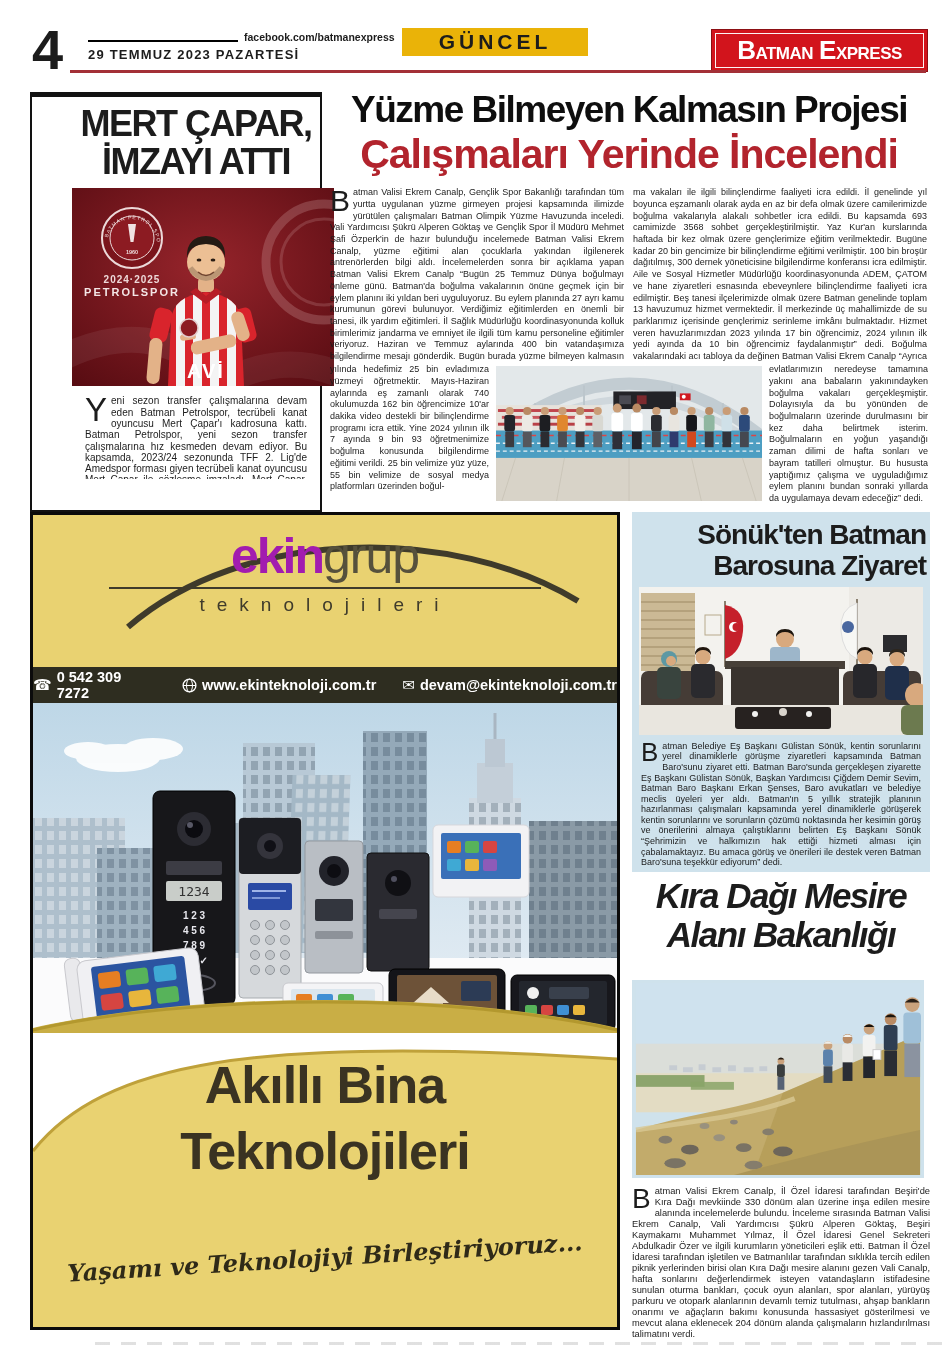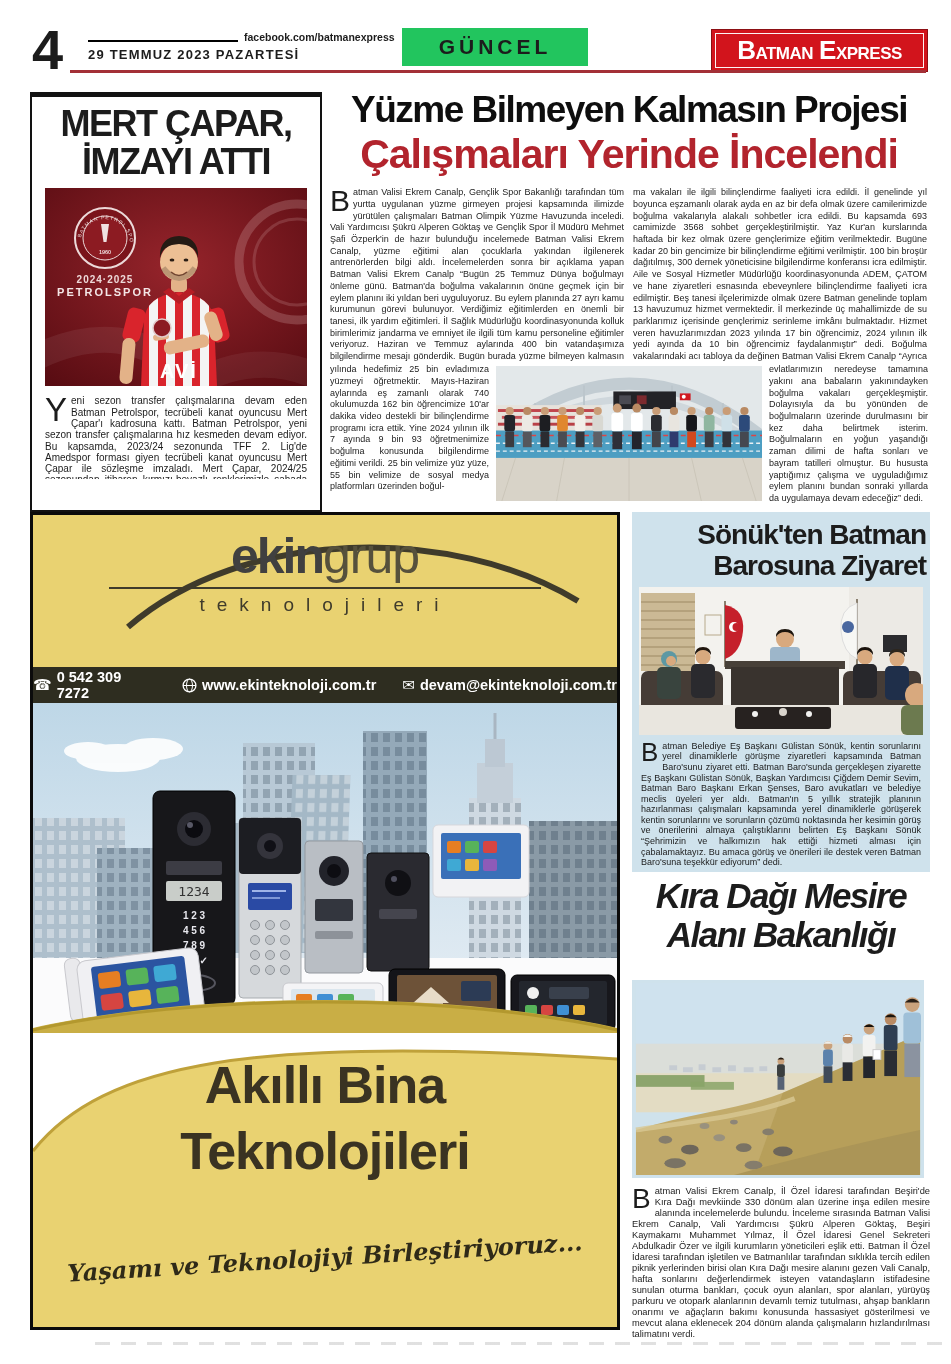--- a/index.html
+++ b/index.html
@@ -5,32 +5,32 @@
   html,body{margin:0;padding:0;background:#ffffff;}
   .page{position:relative;width:951px;height:1364px;background:#fff;overflow:hidden;
         font-family:"Liberation Sans",sans-serif;color:#1c1c1c;}
   .abs{position:absolute;}
 
   
   .h4num{left:32px;top:22px;font-size:56px;font-weight:800;line-height:1;letter-spacing:-2px;}
   .fbrule{left:88px;top:40px;width:150px;height:2px;background:#000;}
   .fbtext{left:244px;top:31px;font-size:10.5px;font-weight:600;}
   .hdate{left:88px;top:47px;font-size:13px;font-weight:700;letter-spacing:1.2px;}
-  .sectionbox{left:402px;top:28px;width:186px;height:38px;background:#22c55e;
+  .sectionbox{left:402px;top:28px;width:186px;height:28px;background:#eab308;
       display:flex;align-items:center;justify-content:center;font-size:21px;font-weight:700;letter-spacing:4px;}
   .masthead{left:711px;top:29px;width:215px;height:41px;background:#d2141c;border:1px solid #8c0f14;
       display:flex;align-items:center;justify-content:center;gap:6px;color:#fff;}
   .masthead::after{content:"";position:absolute;inset:3px;border:1px solid rgba(255,255,255,.95);pointer-events:none;}
   .mw{display:inline-block;font-size:17px;font-weight:800;letter-spacing:-.5px;text-transform:uppercase;}
   .mw::first-letter{font-size:26px;}
   .hrule{left:70px;top:70px;width:856px;height:3px;background:#a33037;}
 
   
   .mert{left:30px;top:92px;width:292px;height:420px;border:2px solid #121212;border-top:5px solid #121212;
-        box-sizing:border-box;background:#fff;}
+        box-sizing:border-box;background:#fff;padding-left:40px;}
   .mert h2{margin:8px 6px 0;text-align:center;font-size:36px;line-height:1.06;font-weight:800;letter-spacing:-1.5px;}
   .mert figure{margin:7px auto 0;width:262px;height:198px;}
   .mert .body{margin:9px 13px 0;font-size:10px;line-height:11.3px;text-align:justify;overflow:hidden;height:84px;}
   .dc{float:left;font-size:33px;line-height:27px;font-weight:400;padding:1px 4px 0 0;}
 
   
   .main{left:330px;top:90px;width:598px;}
   .main .t1{margin:0;text-align:center;font-size:37px;line-height:1.08;font-weight:800;letter-spacing:-1.5px;color:#0e0e0e;}
   .main .t2{margin:2px 0 0;text-align:center;font-size:41px;line-height:1.08;font-weight:800;letter-spacing:-1px;color:#b2242d;}
   .mbody{font-size:9px;line-height:11.7px;text-align:justify;}
@@ -38,21 +38,21 @@
   .row1 .col{width:294px;}
   .row2{display:flex;gap:7px;margin-top:1px;height:139px;overflow:hidden;}
   .row2 .coln{width:159px;}
   .row2 figure{margin:2px 0 0;width:266px;height:135px;}
   .dcb{float:left;font-size:30px;line-height:25px;font-weight:400;padding:1px 3px 0 0;}
 
   
   .ad{left:30px;top:512px;width:590px;height:818px;border:3px solid #0b0b0b;box-sizing:border-box;background:#fff;}
   .adtop{left:0;top:0;width:584px;height:152px;background:#e9d271;overflow:hidden;}
   .brand{position:relative;text-align:center;margin-top:16px;font-size:50px;line-height:1;z-index:2;}
-  .brand .b1{font-weight:800;color:#404040;letter-spacing:-2px;margin-top:25px;}
+  .brand .b1{font-weight:800;color:#a21caf;letter-spacing:-2px;margin-top:25px;}
   .brand .b2{font-weight:400;color:#56513c;letter-spacing:-1px;}
   .logorule{width:432px;border-top:2px solid #3f3b2b;margin:6px auto 5px;}
   .tek{text-align:center;font-size:19px;letter-spacing:12px;color:#3f3b2b;font-weight:500;}
   .swoosh{position:absolute;left:0;top:0;z-index:1;}
   .adcontact{left:0;top:152px;width:584px;height:36px;background:#2e2d20;color:#fff;display:flex;
       align-items:center;justify-content:center;gap:26px;font-size:14.5px;font-weight:700;}
   .ic{font-family:"DejaVu Sans",sans-serif;font-size:15px;margin-right:5px;font-weight:400;}
   .citem{display:flex;align-items:center;}
   .adphoto{left:0;top:188px;width:584px;height:330px;}
   .adbottom{left:0;top:518px;width:584px;height:294px;background:#fff;overflow:hidden;}

